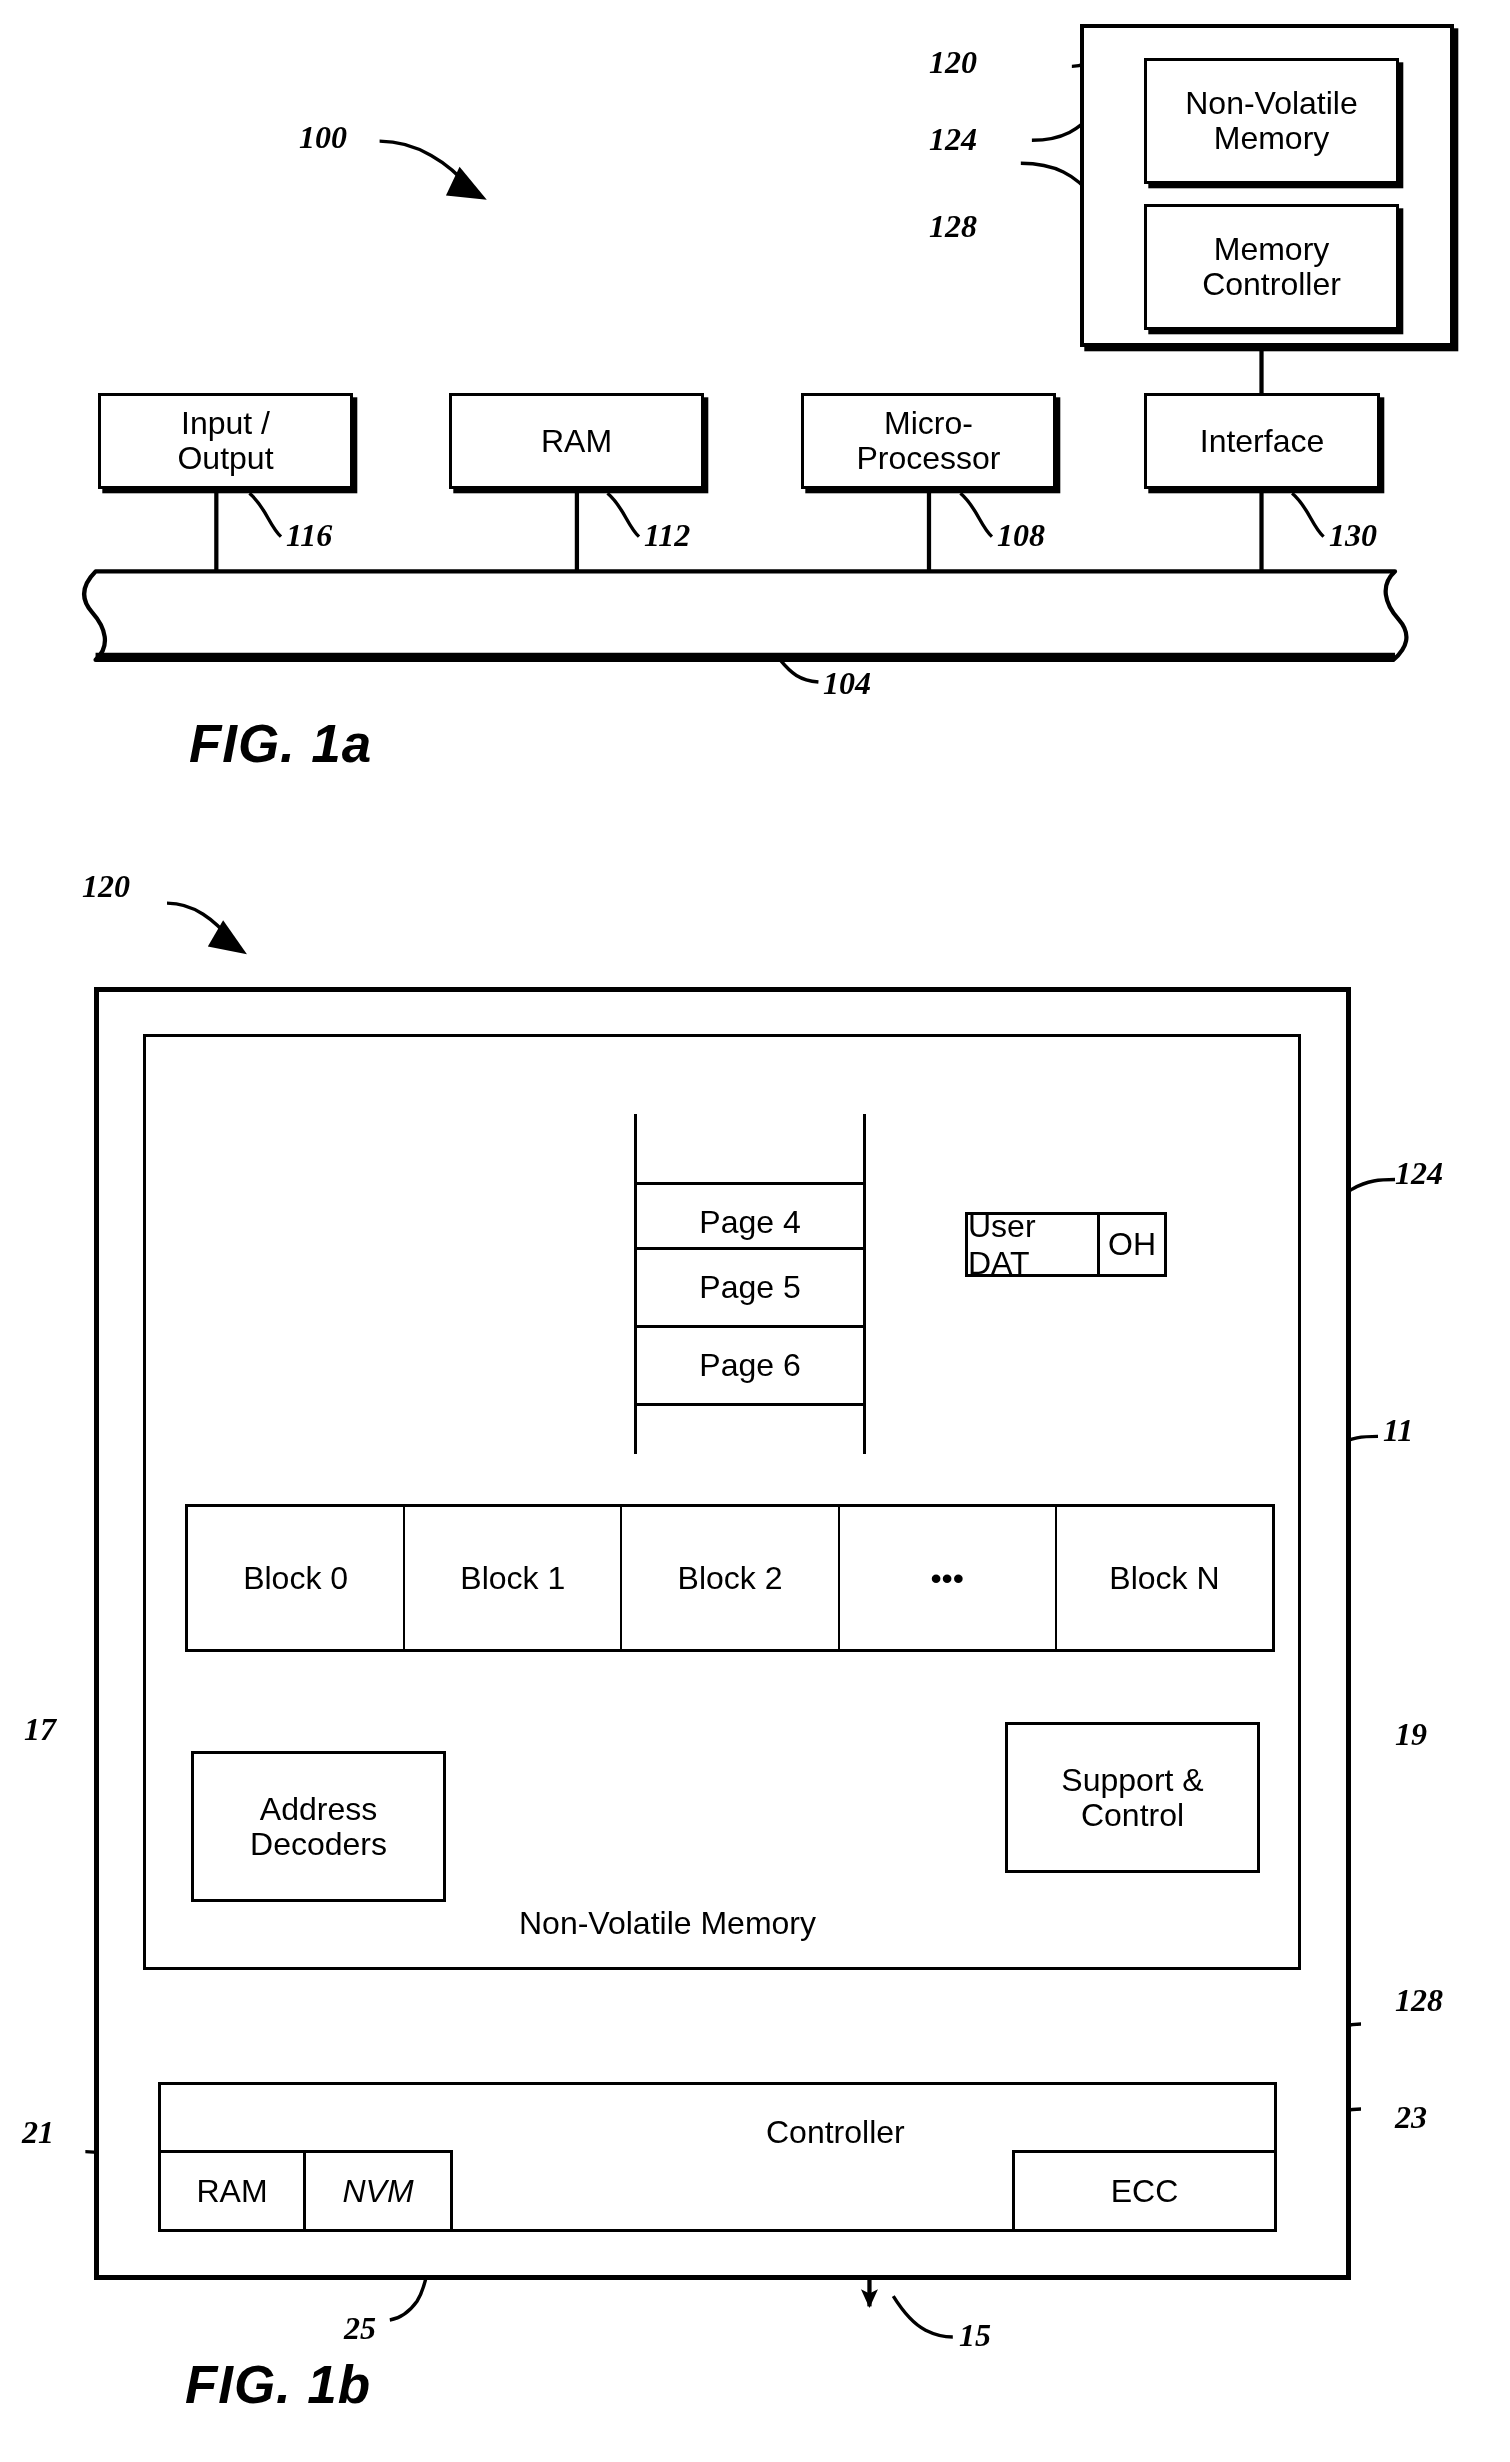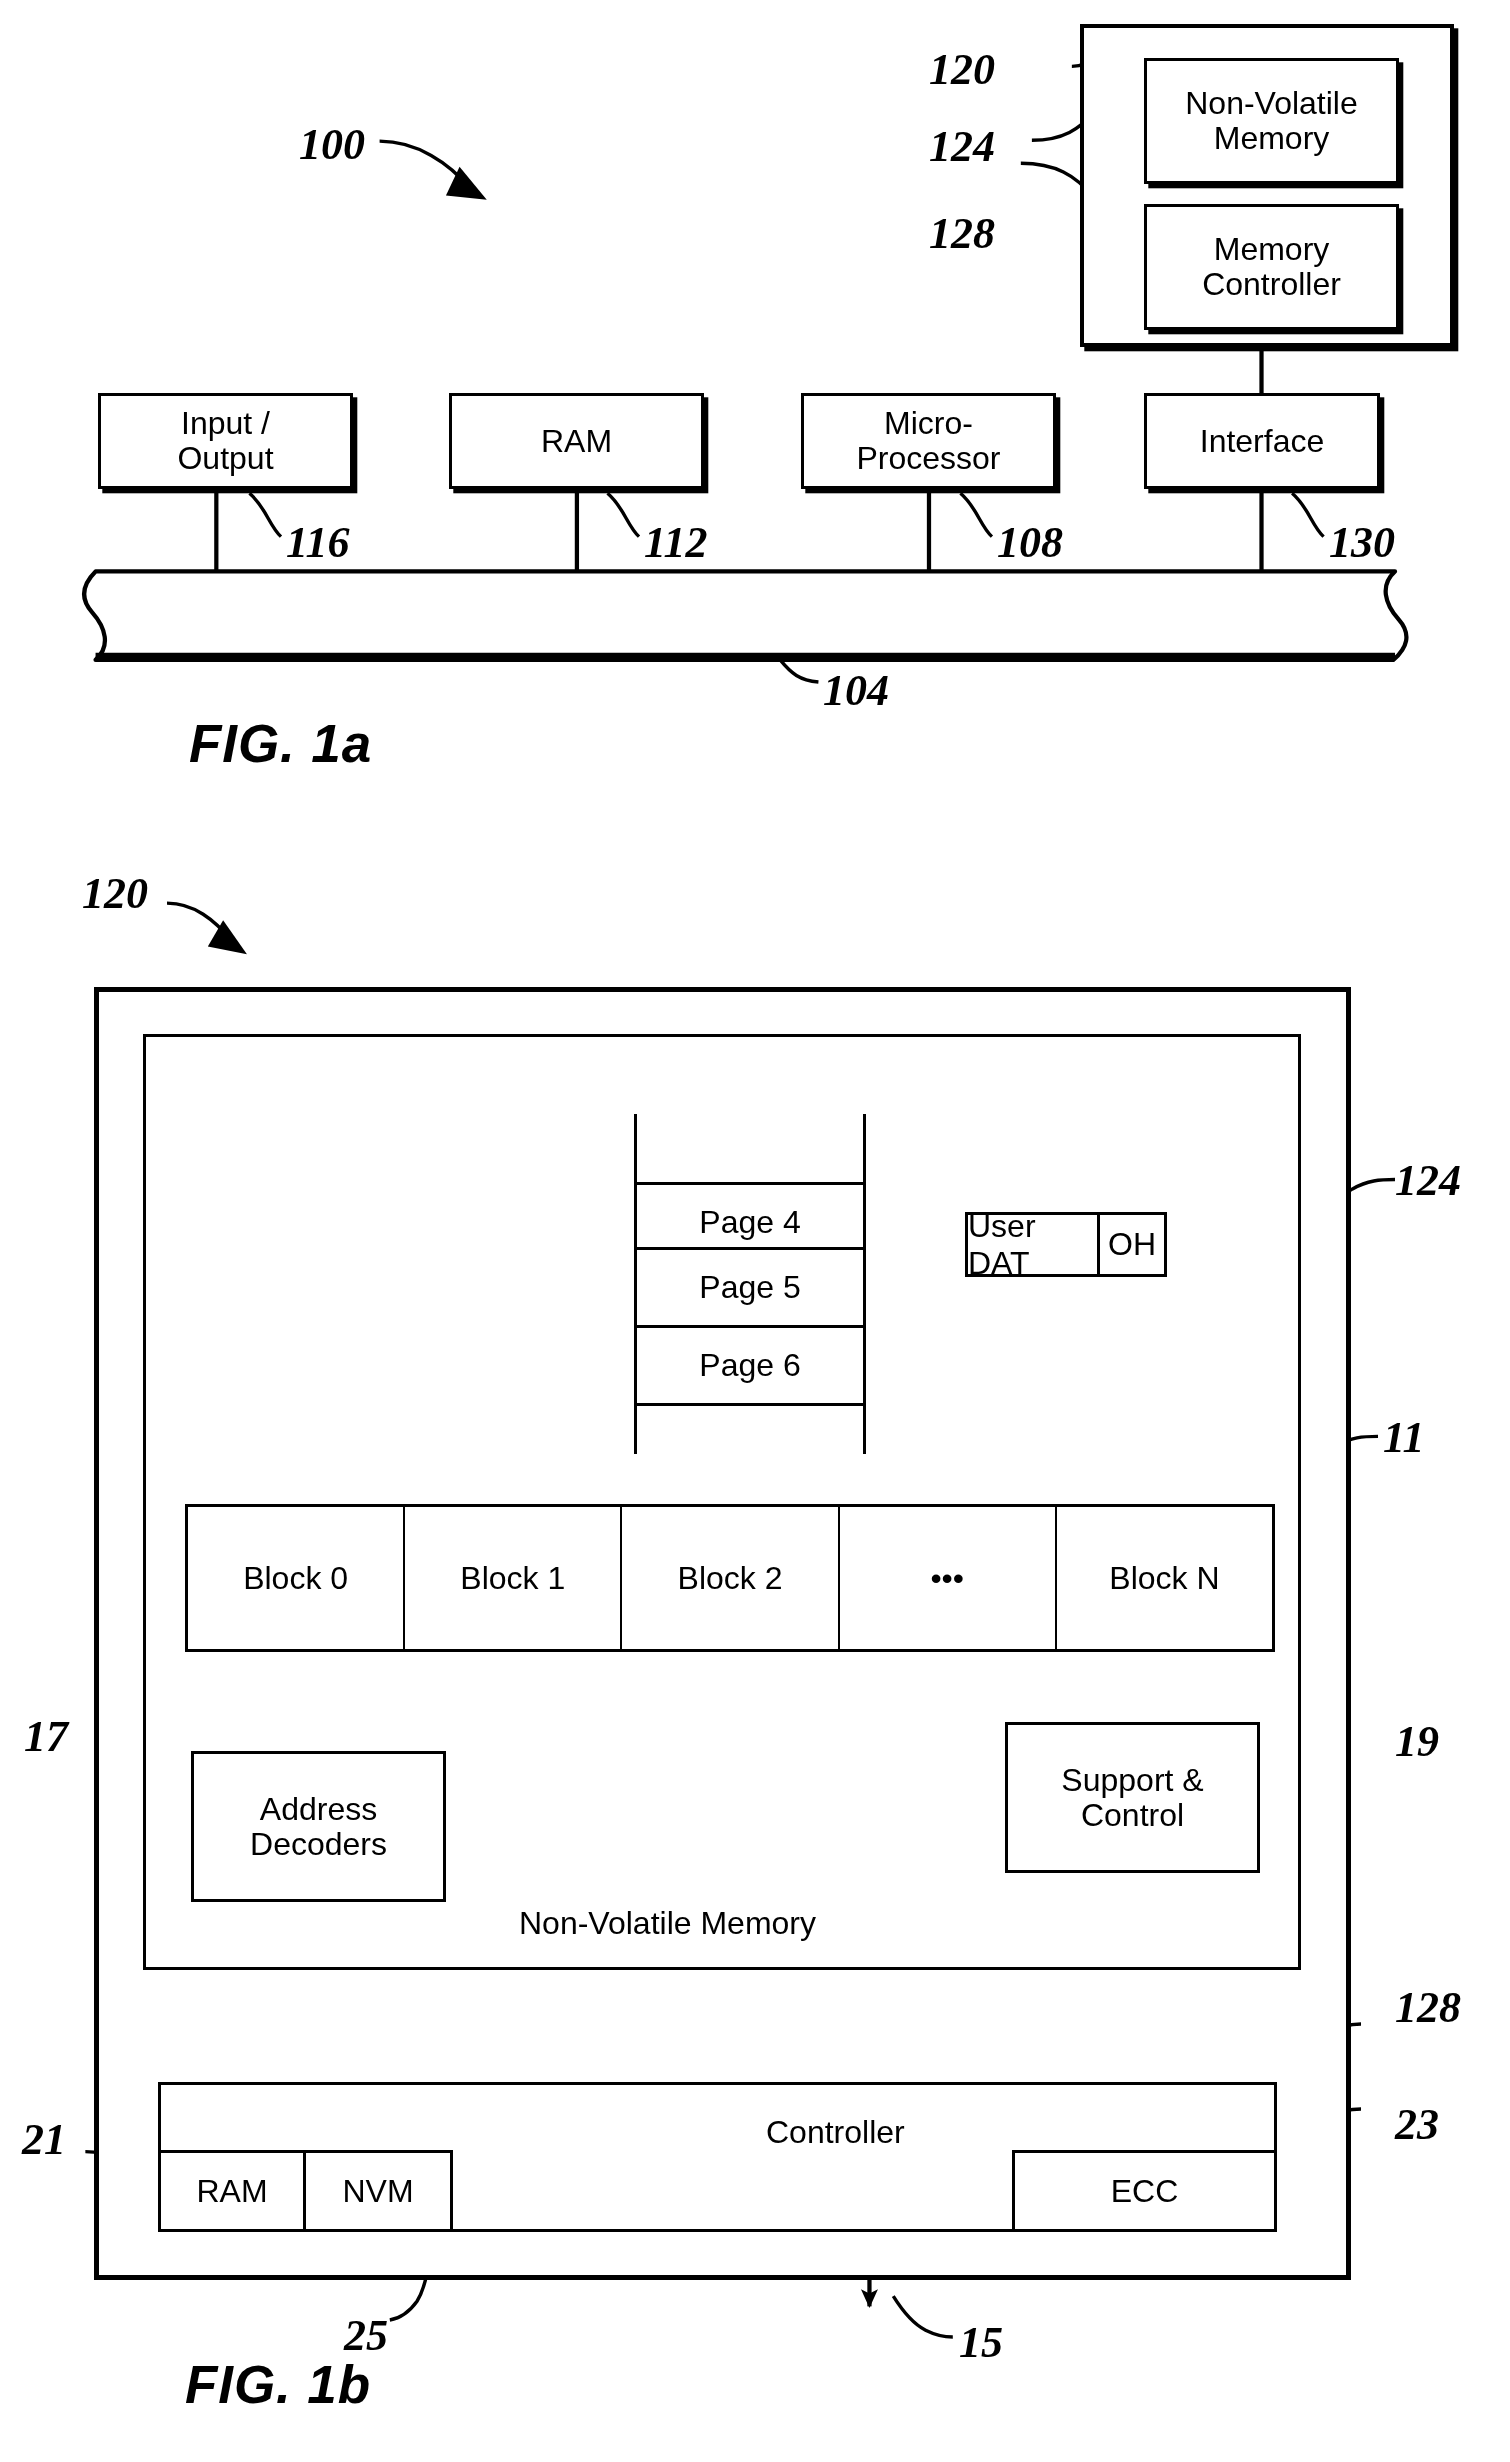--- a/index.html
+++ b/index.html
@@ -42,21 +42,21 @@
     font-size: 32px;
   }
   .box.shadow {
     box-shadow: 4.3px 4.3px 0 0 #000;
   }
 
   .label-num {
     position: absolute;
     font-style: italic;
     font-weight: bold;
-    font-size: 44px;
+    font-size: 32px;
     font-family: "Liberation Serif", serif;
     white-space: nowrap;
   }
 
   .fig-caption {
     position: absolute;
     font-style: italic;
     font-weight: bold;
     font-size: 53px;
     letter-spacing: 0.9px;
@@ -388,21 +388,21 @@
 
   <div class="plain-text" style="left:519px; top:1905px;">Non-Volatile Memory</div>
 
   <div class="ctrl-box" style="left:158px; top:2082px; width:1119px; height:150px;"></div>
   <div class="ctrl-title" style="left:766px; top:2114px;">Controller</div>
   <div class="label-num" style="left:1395px; top:1982px;">128</div>
 
   <div class="sub-box" style="left:158px; top:2150px; width:148px; height:82px;">
     <span>RAM</span>
   </div>
-  <div class="sub-box" style="left:303px; top:2150px; width:150px; height:82px;">
+  <div class="sub-box" style="left:303px; top:2150px; width:150px; height:82px;font-style:italic;">
     <span>NVM</span>
   </div>
   <div class="sub-box" style="left:1012px; top:2150px; width:265px; height:82px;">
     <span>ECC</span>
   </div>
 
   <div class="label-num" style="left:22px; top:2114px;">21</div>
   <div class="label-num" style="left:344px; top:2310px;">25</div>
   <div class="label-num" style="left:1395px; top:2099px;">23</div>
 

